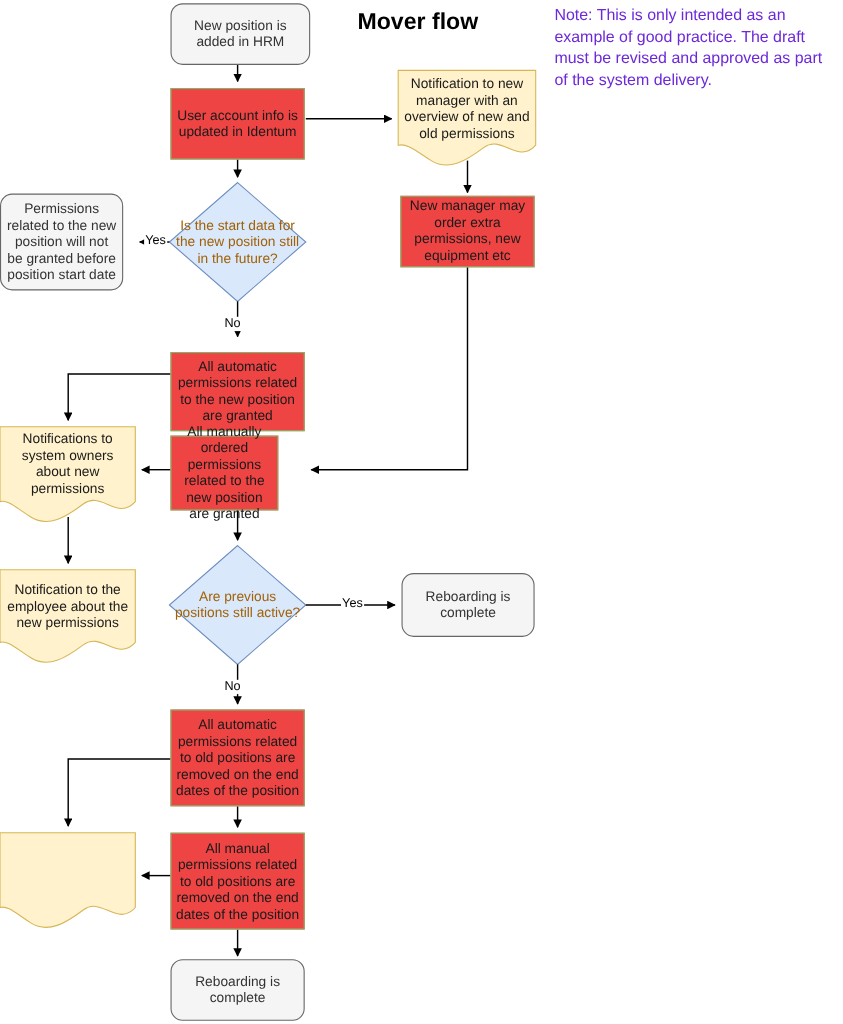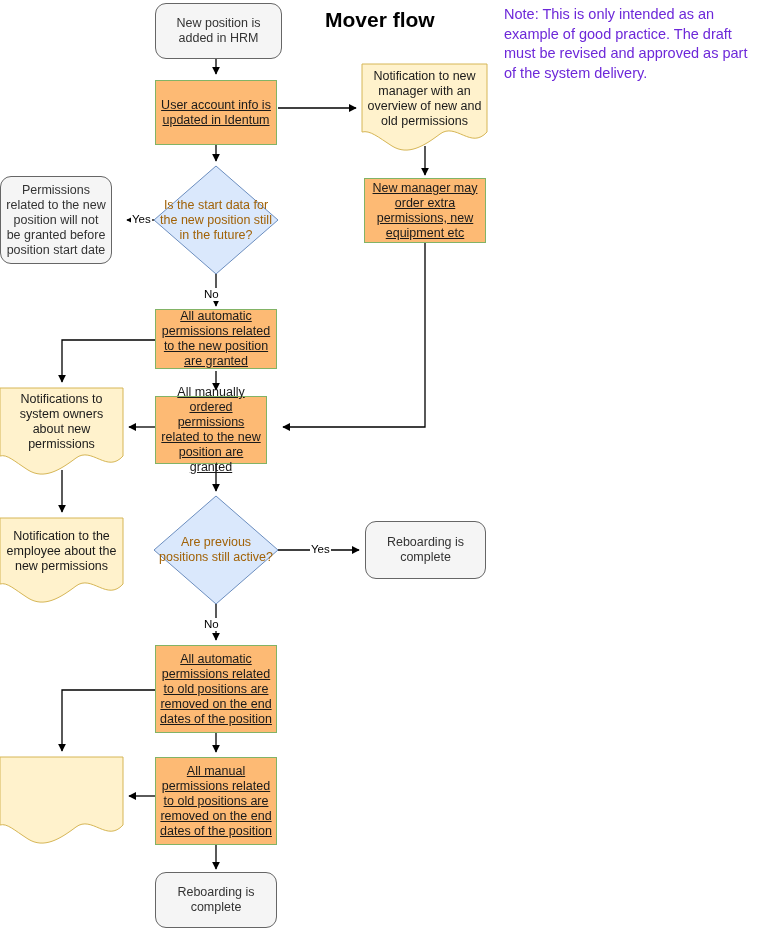--- a/index.html
+++ b/index.html
@@ -39,24 +39,23 @@
     padding: 2px 4px;
     z-index: 3;
   }
   .node-terminator {
     background: #f5f5f5;
     border: 1px solid #666666;
     border-radius: 11px;
     color: #333333;
   }
   .node-process {
-    background: #fdba74;
+    background: #ef4444;
     border: 1px solid #82b366;
     color: #1a1a1a;
-    text-decoration: underline;
   }
   .node-decision {
     background: transparent;
     border: none;
     color: #a16207;
   }
   .node-decision .dtext {
     position: relative;
     z-index: 3;
   }
@@ -176,33 +175,33 @@
   </div>
 
   <div class="node node-decision" style="left:154px; top:166px; width:124px; height:108px;">
     <span class="dtext">Is the start data for the new position still in the future?</span>
   </div>
 
   <div class="node node-terminator" style="left:0px; top:176px; width:112px; height:88px;">
     <span>Permissions related to the new position will not be granted before position start date</span>
   </div>
 
-  <div class="node node-process" style="left:364px; top:178px; width:122px; height:65px;">
+  <div class="node node-process" style="left:364px; top:178px; width:122px; height:65px;align-items:flex-end;">
     <span>New manager may order extra permissions, new equipment etc</span>
   </div>
 
-  <div class="node node-process" style="left:155px; top:309px; width:122px; height:60px;">
+  <div class="node node-process" style="left:155px; top:320px; width:122px; height:72px;">
     <span>All automatic permissions related to the new position are granted</span>
   </div>
 
   <div class="node node-doc" style="left:0px; top:388px; width:123px; height:68px;">
     <span class="doctext">Notifications to system owners about new permissions</span>
   </div>
 
-  <div class="node node-process" style="left:155px; top:396px; width:112px; height:68px;">
+  <div class="node node-process" style="left:155px; top:396px; width:98px; height:68px;">
     <span>All manually ordered permissions related to the new position are granted</span>
   </div>
 
   <div class="node node-doc" style="left:0px; top:518px; width:123px; height:66px;">
     <span class="doctext">Notification to the employee about the new permissions</span>
   </div>
 
   <div class="node node-decision" style="left:154px; top:496px; width:124px; height:108px;">
     <span class="dtext">Are previous positions still active?</span>
   </div>

